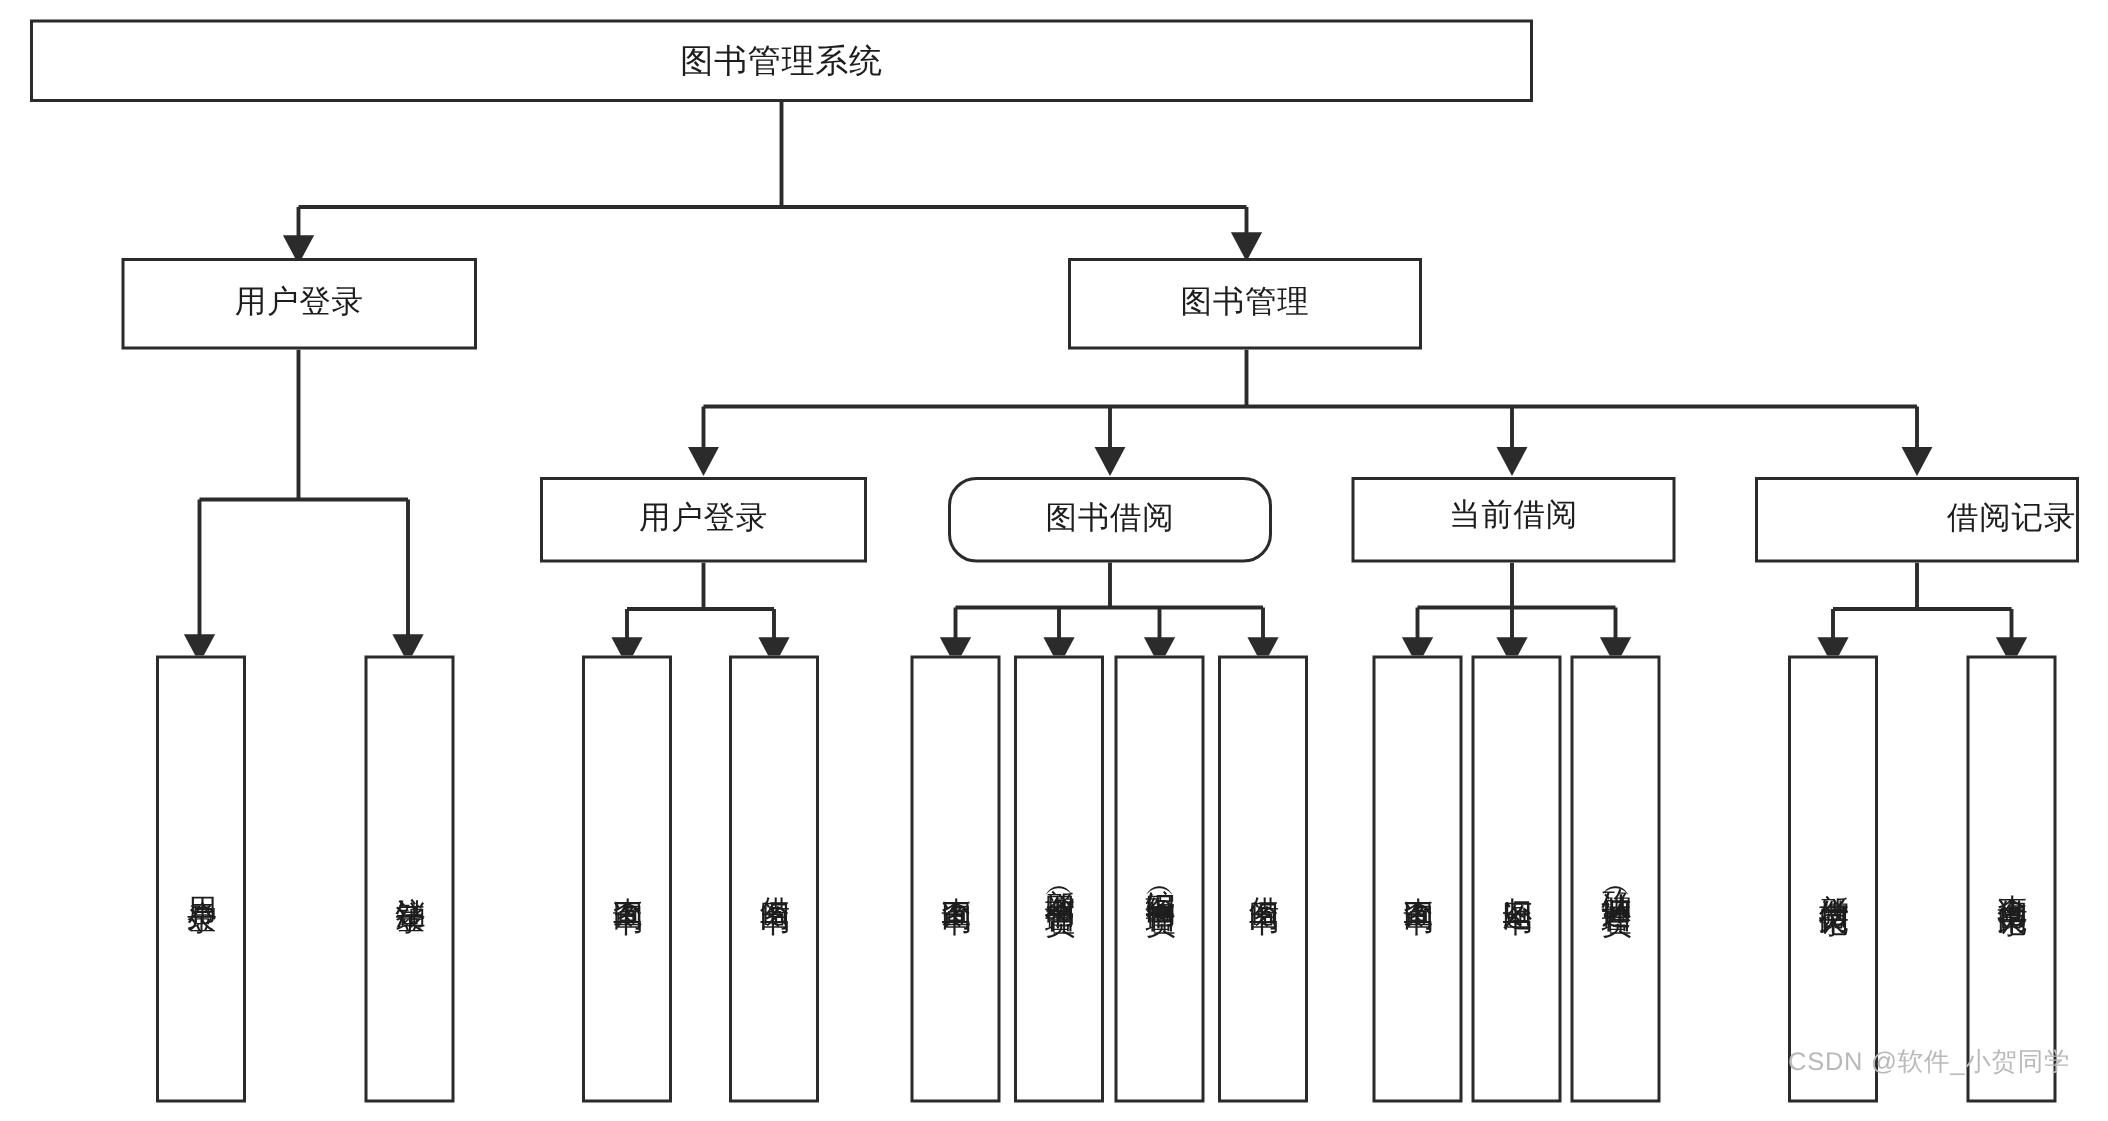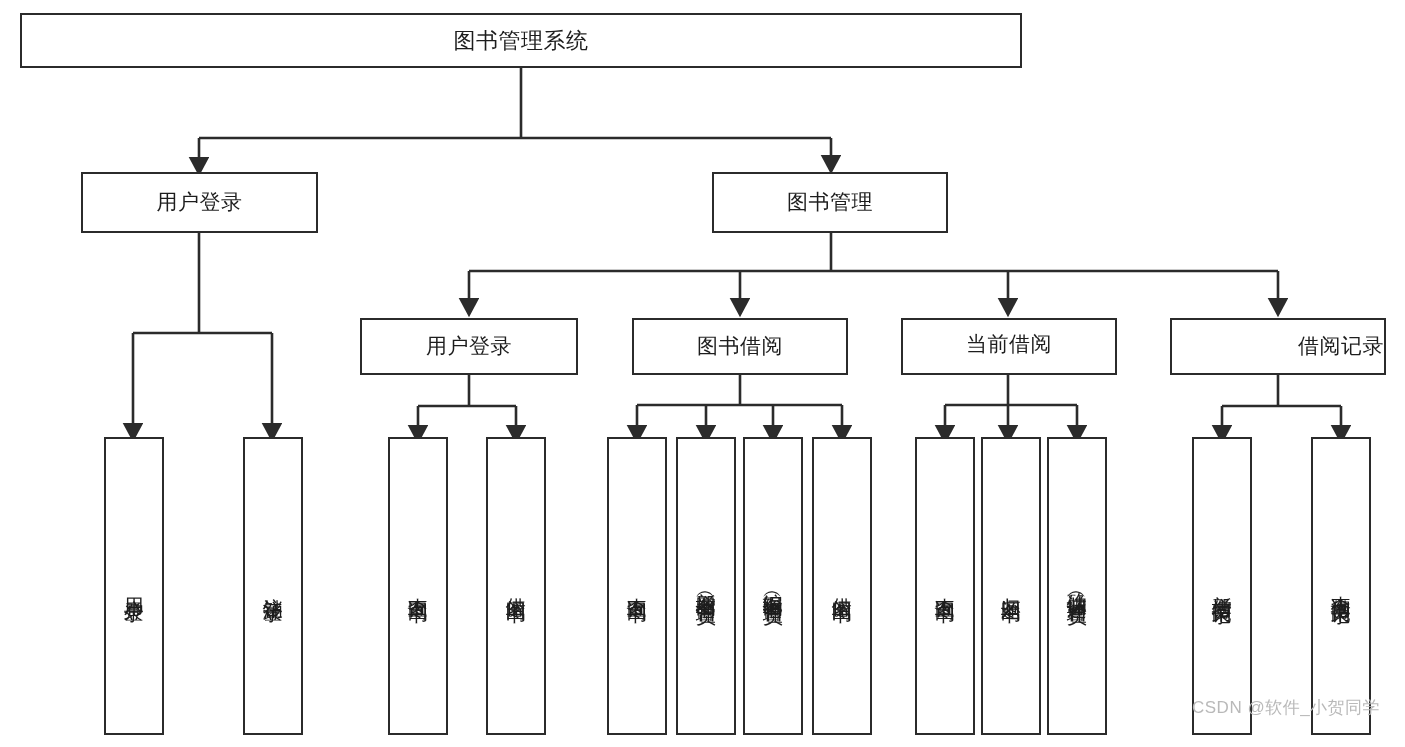--- a/index.html
+++ b/index.html
@@ -135,21 +135,21 @@
   </div>
 
   <div class="node horizontal" style="left:712px; top:172px; width:236px; height:61px;">
     <span class="node-label">图书管理</span>
   </div>
 
   <div class="node horizontal" style="left:360px; top:318px; width:218px; height:57px;">
     <span class="node-label">用户登录</span>
   </div>
 
-  <div class="node horizontal" style="left:632px; top:318px; width:216px; height:57px;">
+  <div class="node horizontal" style="left:632px; top:318px; width:216px; height:57px;border-radius:19px;">
     <span class="node-label">图书借阅</span>
   </div>
 
   <div class="node horizontal" style="left:901px; top:318px; width:216px; height:57px;font-family:Liberation Mono, monospace;">
     <span class="node-label">当前借阅</span>
   </div>
 
   <div class="node horizontal" style="left:1170px; top:318px; width:216px; height:57px;justify-content:flex-end;">
     <span class="node-label">借阅记录</span>
   </div>

